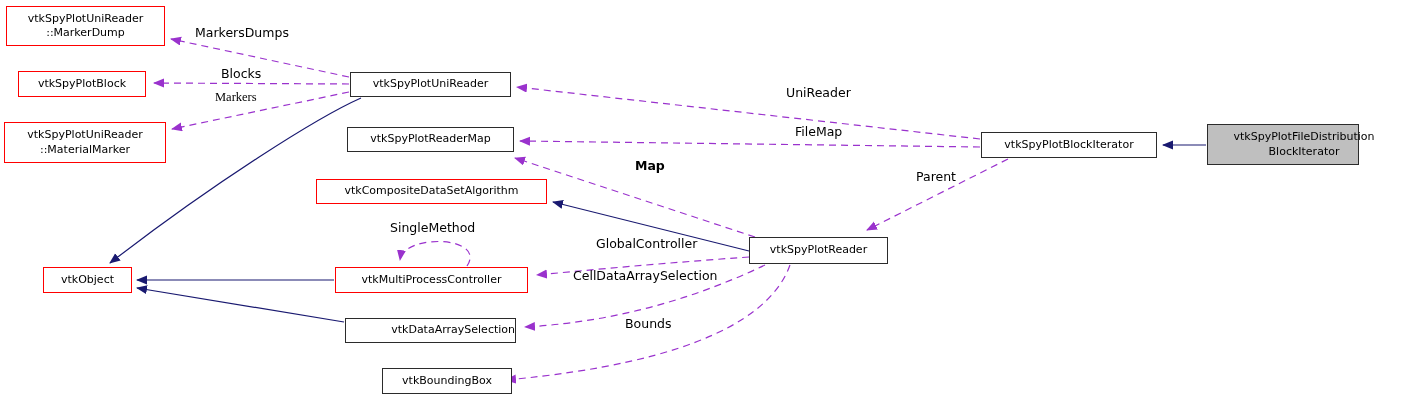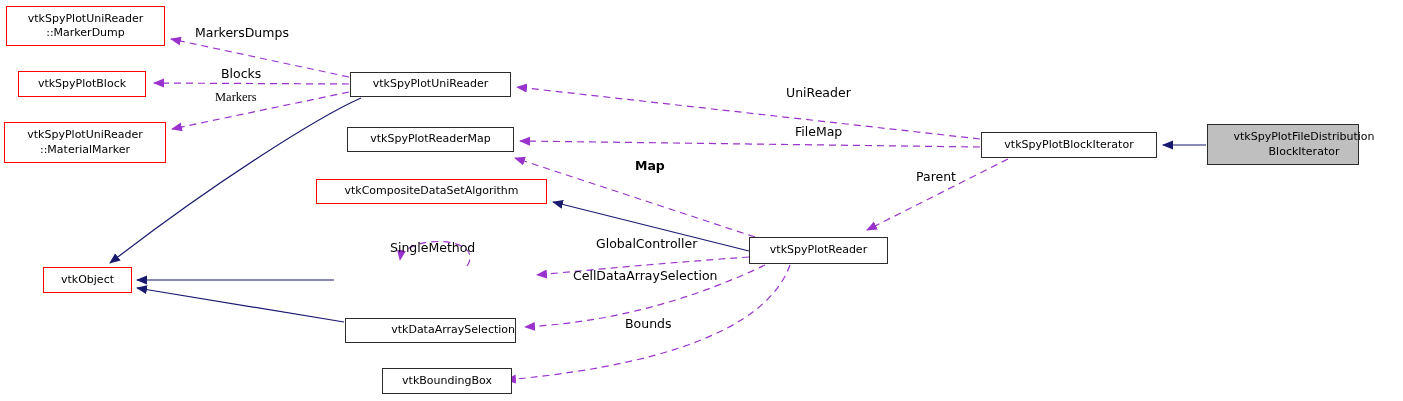--- a/index.html
+++ b/index.html
@@ -84,20 +84,23 @@
     </div>
     <div class="node black" style="left: 350px; top: 72px; width: 161px; height: 25px;">
       <span>vtkSpyPlotUniReader</span>
     </div>
     <div class="node black" style="left: 347px; top: 127px; width: 167px; height: 25px;">
       <span>vtkSpyPlotReaderMap</span>
     </div>
     <div class="node red" style="left: 316px; top: 179px; width: 231px; height: 25px;">
       <span>vtkCompositeDataSetAlgorithm</span>
     </div>
+    <div class="node red" style="left: 335px; top: 267px; width: 193px; height: 26px;">
+      <span>vtkMultiProcessController</span>
+    </div>
     <div class="node black" style="left: 345px; top: 318px; width: 171px; height: 25px; align-items: flex-end;">
       <span>vtkDataArraySelection</span>
     </div>
     <div class="node black" style="left: 382px; top: 368px; width: 130px; height: 26px;">
       <span>vtkBoundingBox</span>
     </div>
     <div class="node red" style="left: 43px; top: 267px; width: 89px; height: 26px;">
       <span>vtkObject</span>
     </div>
     <div class="node black" style="left: 981px; top: 132px; width: 176px; height: 26px;">
@@ -110,17 +113,17 @@
       <span>vtkSpyPlotFileDistribution</span>
       <span>BlockIterator</span>
     </div>
     <span class="edge-label" style="left: 195px; top: 25px;">MarkersDumps</span>
     <span class="edge-label" style="left: 221px; top: 66px;">Blocks</span>
     <span class="edge-label" style="left: 215px; top: 90px; font-family: Liberation Serif, serif;">Markers</span>
     <span class="edge-label" style="left: 786px; top: 85px;">UniReader</span>
     <span class="edge-label" style="left: 795px; top: 124px;">FileMap</span>
     <span class="edge-label" style="left: 635px; top: 158px; font-weight: bold;">Map</span>
     <span class="edge-label" style="left: 916px; top: 169px;">Parent</span>
-    <span class="edge-label" style="left: 390px; top: 240px;">SingleMethod</span>
+    <span class="edge-label" style="left: 390px; top: 220px;">SingleMethod</span>
     <span class="edge-label" style="left: 596px; top: 236px;">GlobalController</span>
     <span class="edge-label" style="left: 573px; top: 268px;">CellDataArraySelection</span>
     <span class="edge-label" style="left: 625px; top: 316px;">Bounds</span>
   </div>
 
 </body></html>

